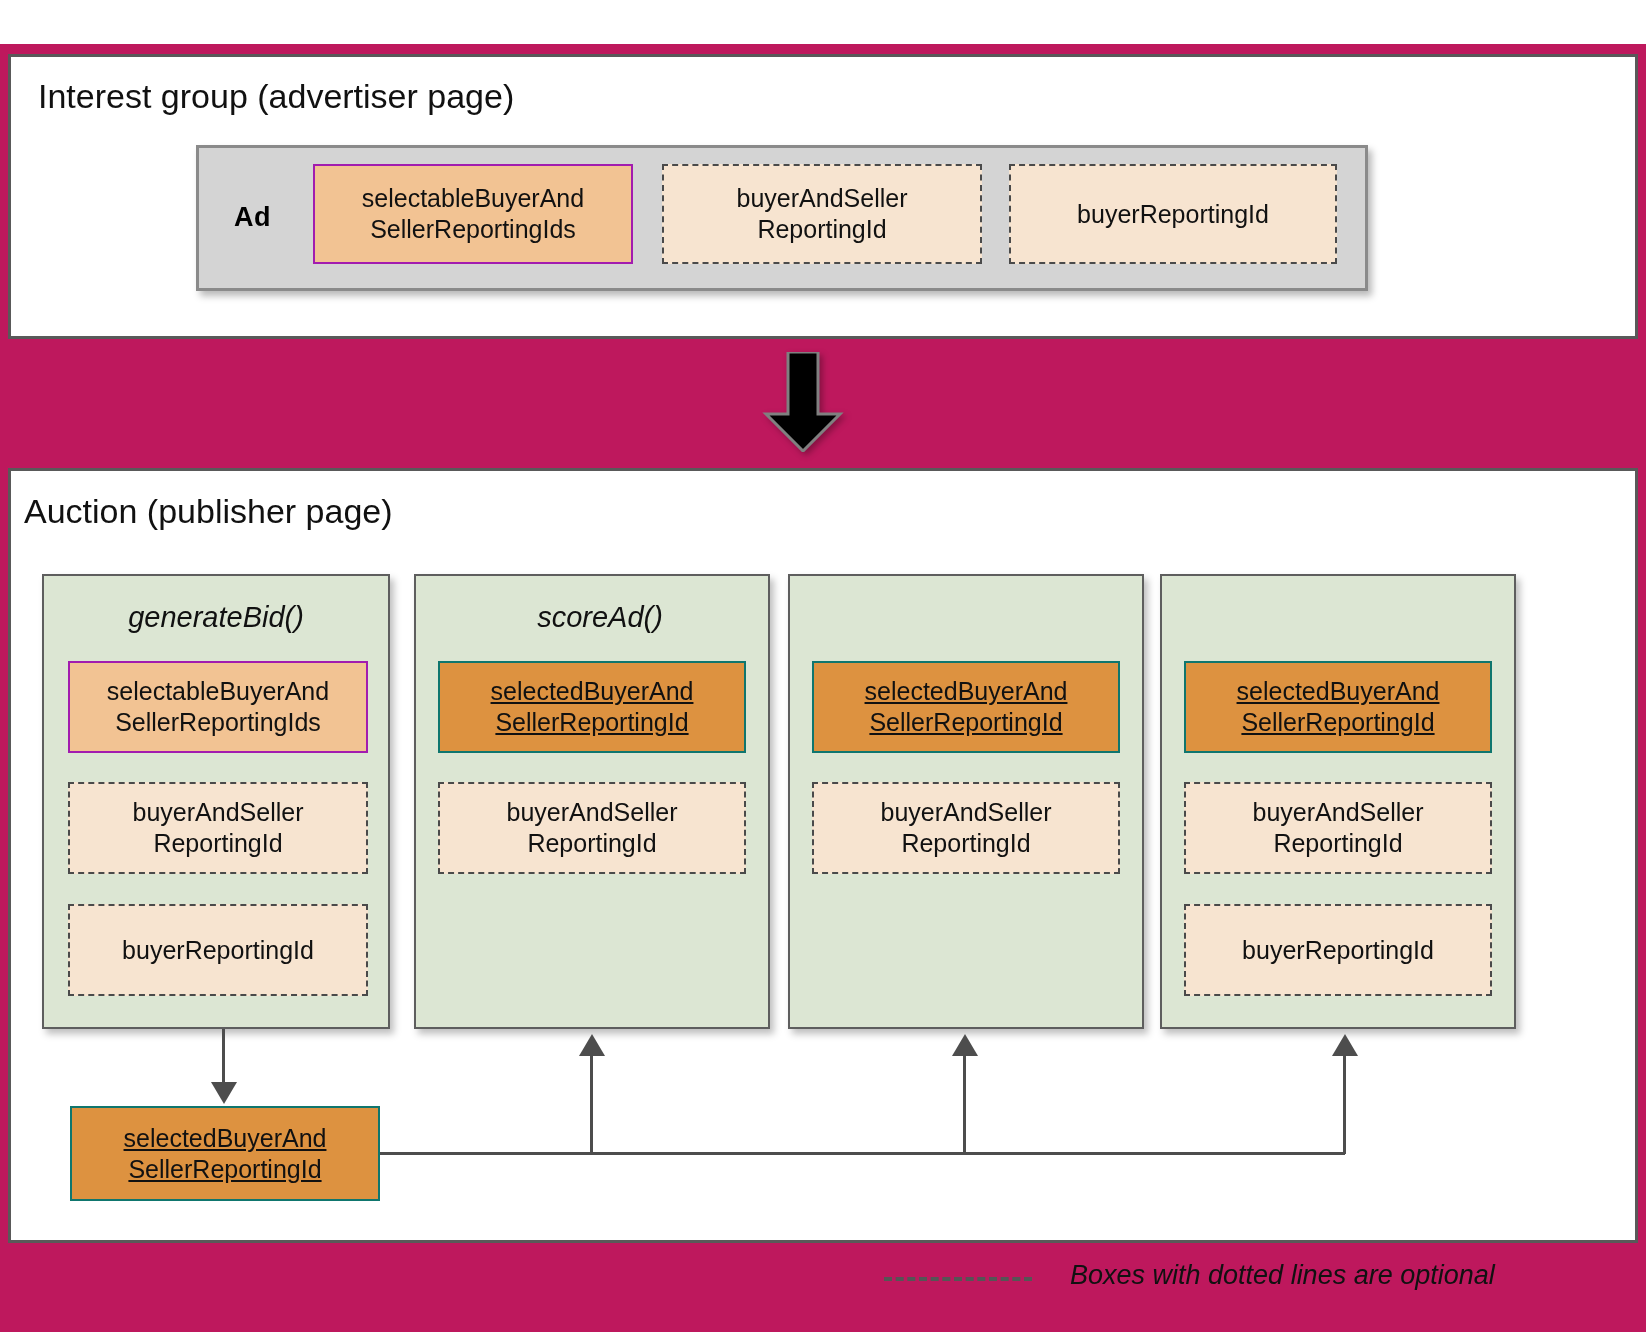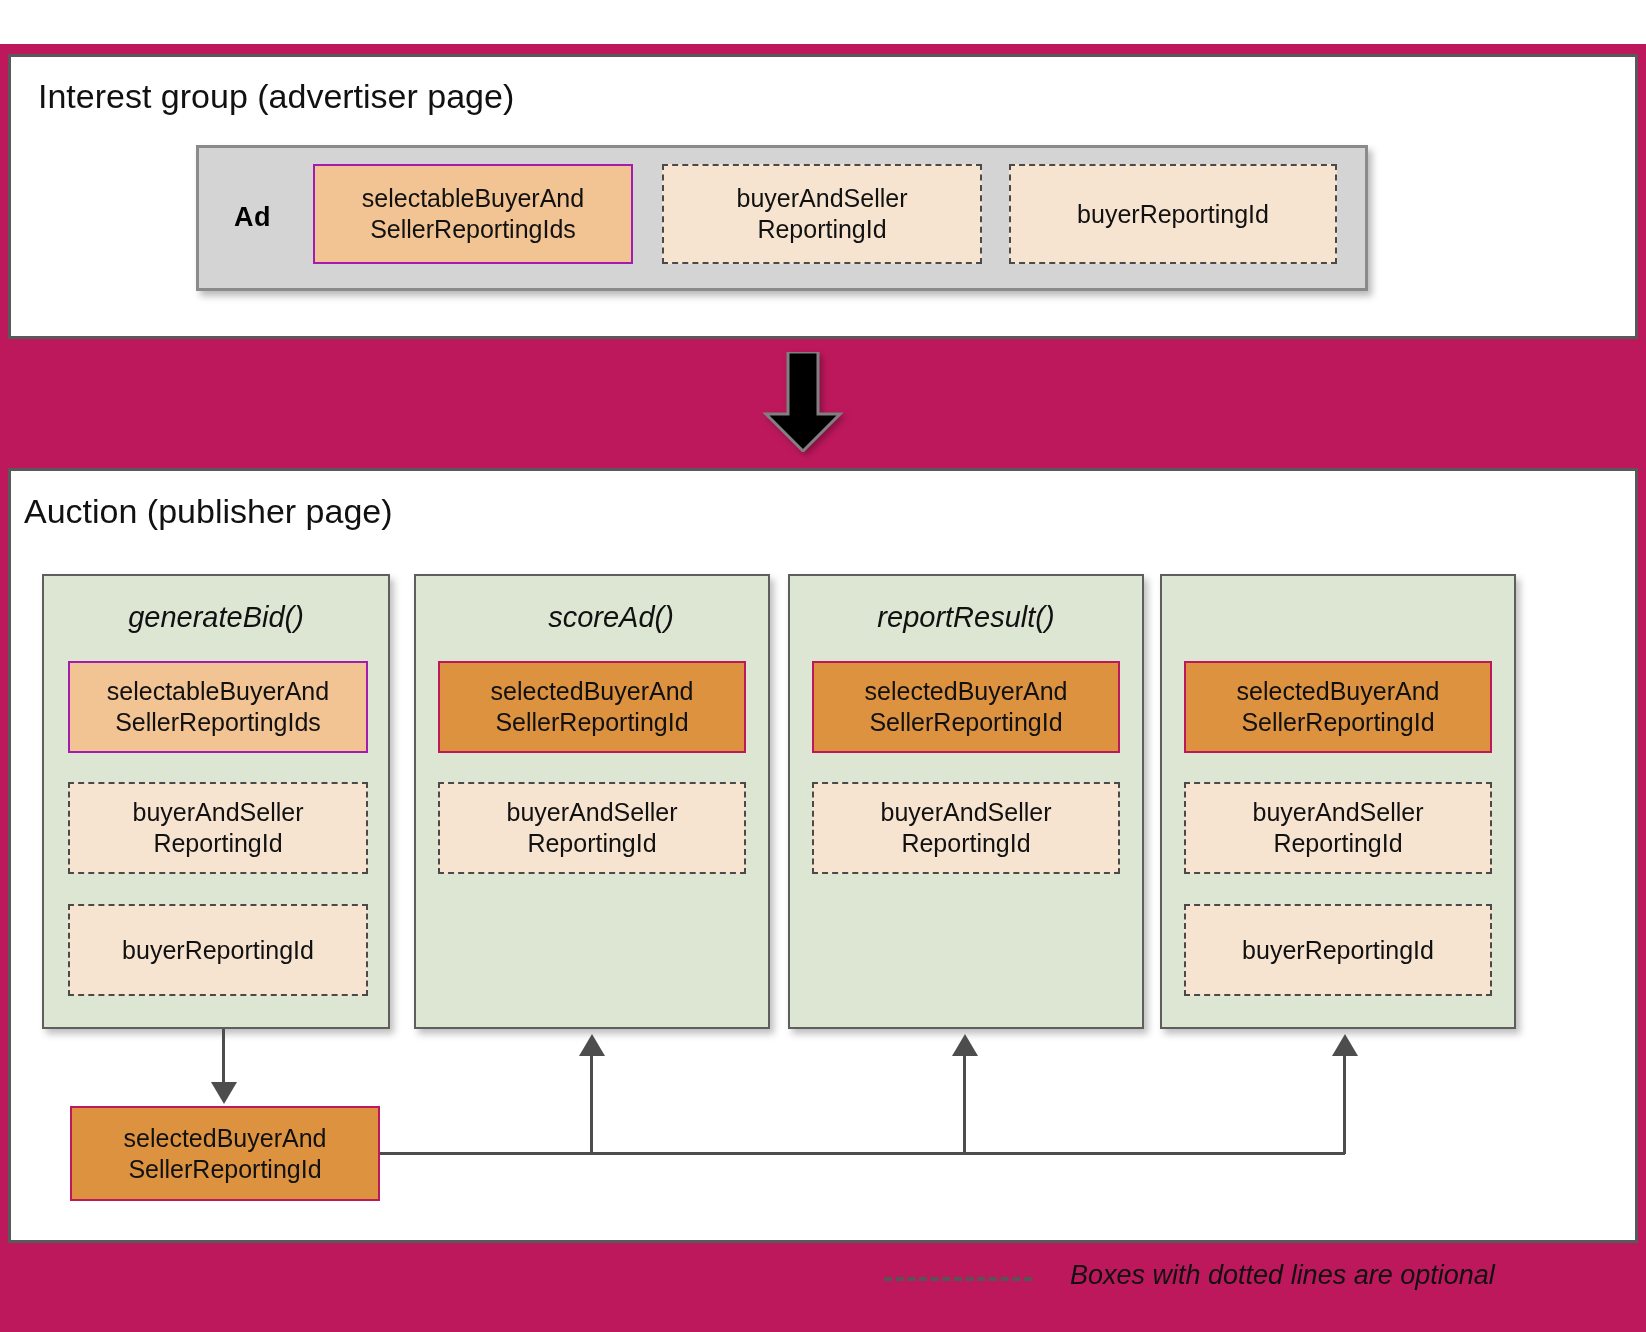--- a/index.html
+++ b/index.html
@@ -62,21 +62,22 @@
     font-size: 25px;
     line-height: 31px;
     color: #111111;
   }
   .box-solid-mid {            
     background: #f2c393;
     border: 2px solid #a21caf;
   }
   .box-solid-dark {           
     background: #dd9240;
-    border: 2px solid #be185d;
+    border: 2px solid #0f766e;
+    text-decoration: underline;
   }
   .box-dashed {               
     background: #f7e4d0;
     border: 2px dashed #4a4a4a;
   }
 
   
   .func-col {
     position: absolute;
     background: #dce6d3;
@@ -195,38 +196,37 @@
       <span>buyerAndSeller</span><br>
       <span>ReportingId</span>
     </span>
   </div>
 
   <div class="box box-dashed" style="left:68px; top:860px; width:300px; height:92px;">
     <span>buyerReportingId</span>
   </div>
 
   <div class="func-col" style="left:414px; top:530px; width:356px; height:455px;"></div>
-  <div class="func-title" style="left:433px; top:556px; width:356px;">scoreAd()</div>
+  <div class="func-title" style="left:422px; top:556px; width:356px;">scoreAd()</div>
 
   <div class="box box-solid-dark" style="left:438px; top:617px; width:308px; height:92px;">
     <span>
       <span>selectedBuyerAnd</span><br>
       <span>SellerReportingId</span>
     </span>
   </div>
 
   <div class="box box-dashed" style="left:438px; top:738px; width:308px; height:92px;">
     <span>
       <span>buyerAndSeller</span><br>
       <span>ReportingId</span>
     </span>
   </div>
 
   <div class="func-col" style="left:788px; top:530px; width:356px; height:455px;"></div>
-  <div class="func-title" style="left:788px; top:556px; width:356px;">reportResult()</div>
 
   <div class="box box-solid-dark" style="left:812px; top:617px; width:308px; height:92px;">
     <span>
       <span>selectedBuyerAnd</span><br>
       <span>SellerReportingId</span>
     </span>
   </div>
 
   <div class="box box-dashed" style="left:812px; top:738px; width:308px; height:92px;">
     <span>

